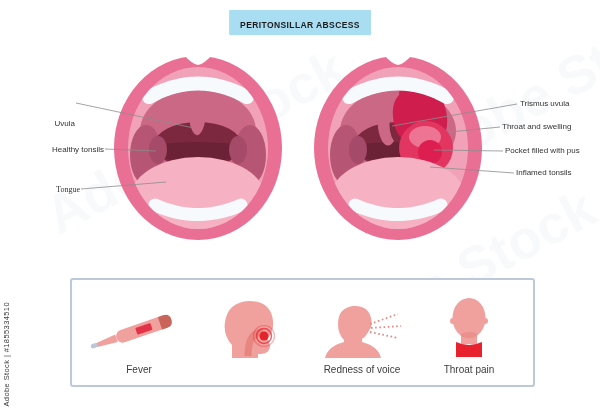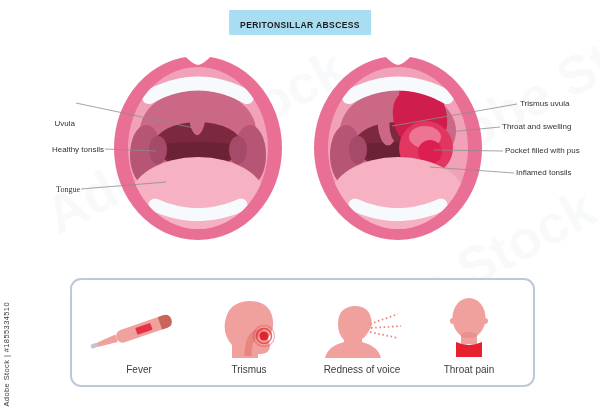--- a/index.html
+++ b/index.html
@@ -14,21 +14,21 @@
   #title-box{position:absolute;top:10px;left:50%;transform:translateX(-50%);
       background:var(--accent-blue,#a9ddf2);padding:4px 11px 3px;border-radius:1px;}
   #title-box span{font-size:8.5px;font-weight:bold;color:#1c1c1c;letter-spacing:.4px;}
   
   .anat{position:absolute;font-size:8px;color:#333;line-height:9px;white-space:nowrap;}
   .anat.r{text-align:right;}
   .mouth{position:absolute;}
   #leader-lines{position:absolute;left:0;top:0;pointer-events:none;}
   
   #panel{position:absolute;left:70px;top:278px;width:465px;height:109px;background:#fff;
-      border:2.5px solid var(--panel-border,#bdc9da);border-radius:11px;box-sizing:border-box;}
+      border:2.5px solid var(--panel-border,#bdc9da);border-radius:3px;box-sizing:border-box;}
   .sym{position:absolute;top:12px;width:120px;text-align:center;}
   .sym .ic{height:66px;display:flex;align-items:flex-end;justify-content:center;}
   .sym .cap{margin-top:6px;font-size:10px;color:#3c3c3c;}
 </style>
 </head>
 <body>
 
 <div id="stage">
 
   <div class="wm" style="left:30px;top:110px;">Adobe Stock</div>
@@ -135,21 +135,20 @@
     <div class="sym" style="left:117px;">
       <div class="ic">
         <svg width="60" height="62" viewBox="0 0 60 62">
           <path d="M13,62 L13,49 Q4,39 6,26 Q9,6 30,5 Q52,5 54,25 Q55,35 49,42 L51,50 Q51,57 42,58 L39,58 L39,62 Z" fill="var(--icon-skin,#f0a09d)"></path>
           <path d="M29,60 Q29,36 44,36" fill="none" stroke="var(--icon-skin-dark,#e8857f)" stroke-width="7"></path>
           <circle cx="45" cy="40" r="10.5" fill="none" stroke="#e3242d" stroke-width="1.2" opacity="0.35"></circle>
           <circle cx="45" cy="40" r="7.5" fill="none" stroke="#e3242d" stroke-width="1.5" opacity="0.7"></circle>
           <circle cx="45" cy="40" r="4.5" fill="#e3242d"></circle>
         </svg>
       </div>
-      <div class="cap">Trismus</div>
     </div>
 
     <div class="sym" style="left:230px;">
       <div class="ic">
         <svg width="88" height="62" viewBox="0 0 88 62">
           <path d="M26,44 Q20,38 20,28 Q20,12 35,10 Q50,9 53,22 Q55,29 52,33 L49,38 Q47,41 44,43 L44,46 Q60,50 63,62 L7,62 Q10,50 26,46 Z" fill="var(--icon-skin,#f0a09d)"></path>
           <g stroke="var(--icon-skin-dark,#e8857f)" stroke-width="1.8" stroke-dasharray="1.6 2.6" fill="none">
             <line x1="52" y1="28" x2="80" y2="18"></line>
             <line x1="53" y1="32" x2="83" y2="30"></line>
             <line x1="52" y1="36" x2="80" y2="42"></line>

